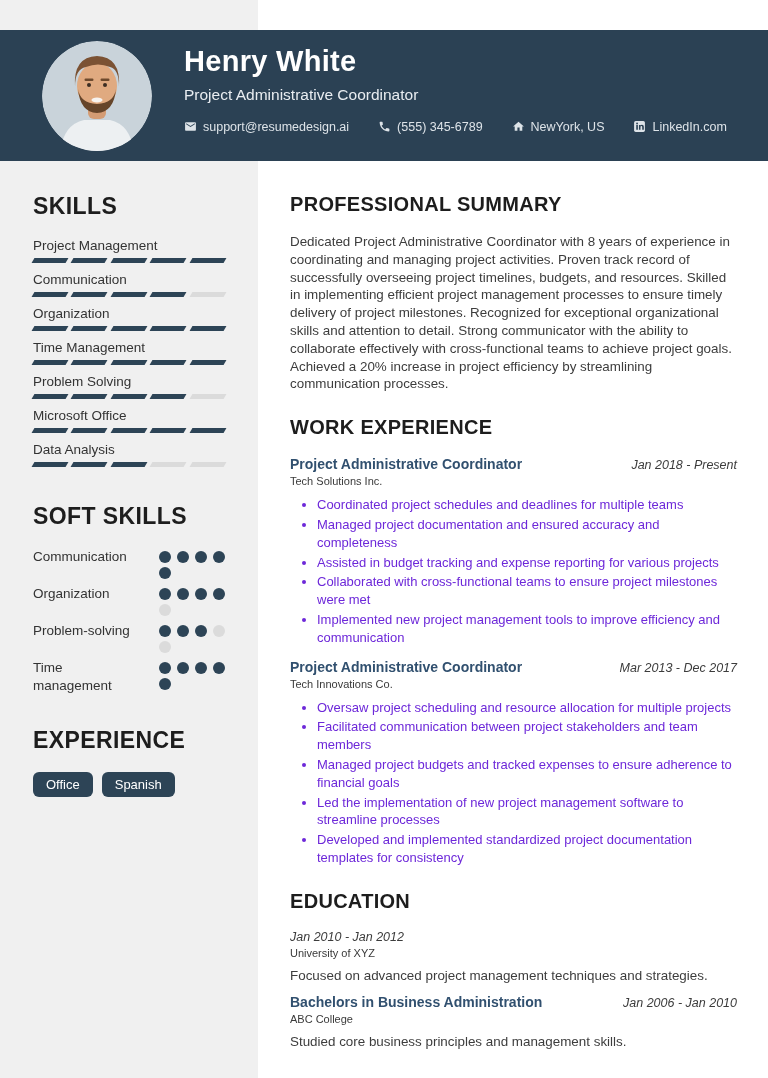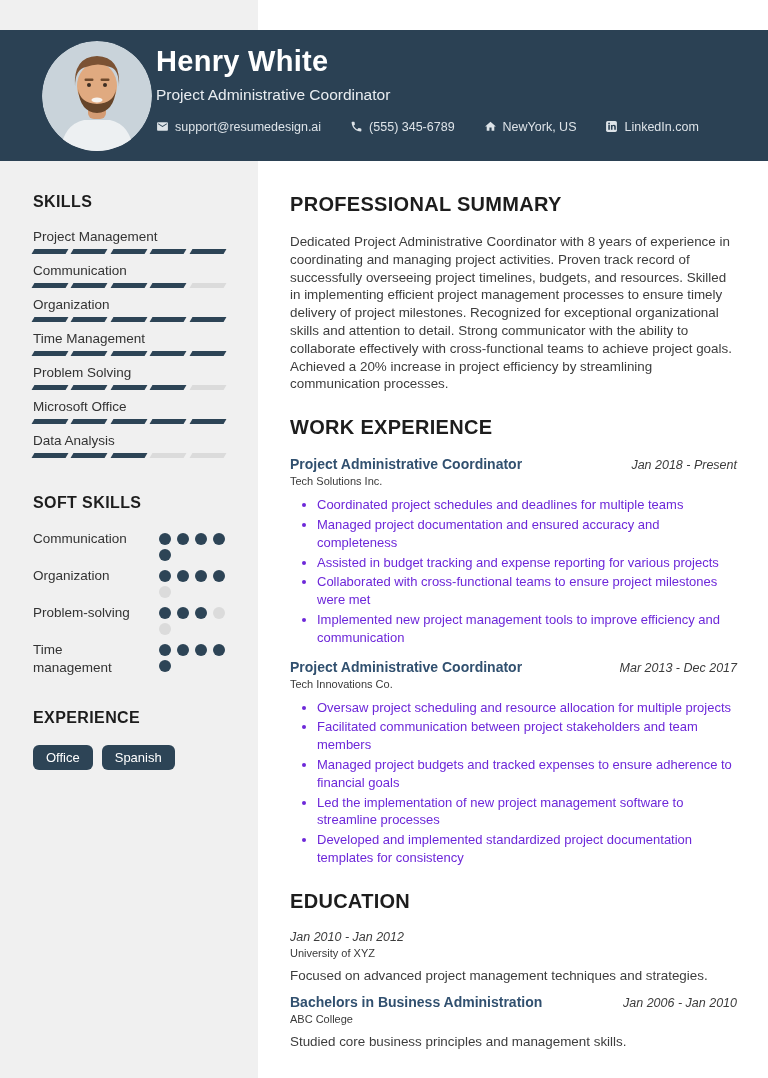--- a/index.html
+++ b/index.html
@@ -13,29 +13,29 @@
   html,body{margin:0;padding:0;}
   body{
     width:768px;height:1078px;position:relative;background:#fff;
     font-family:"Liberation Sans",sans-serif;overflow:hidden;
   }
   .sidebar-bg{position:absolute;left:0;top:0;width:258px;height:1078px;background:var(--sidebar-bg);}
   
   .header{position:absolute;left:0;top:30px;width:768px;height:131px;background:var(--header-bg);z-index:5;}
   .photo{position:absolute;left:42px;top:11px;width:110px;height:110px;border-radius:50%;overflow:hidden;}
   .photo svg{display:block;width:110px;height:110px;}
-  .header-text{position:absolute;left:156px;top:16px;}
+  .header-text{position:absolute;left:184px;top:16px;}
   .name{font-size:29px;font-weight:bold;color:#ffffff;letter-spacing:.3px;line-height:1.1;}
   .job-subtitle{font-size:15.5px;color:#e9edf1;margin-top:8px;}
   .contacts{display:flex;gap:29px;margin-top:16px;font-size:12.5px;color:#dde3e8;align-items:center;white-space:nowrap;}
   .contact{display:flex;align-items:center;gap:6px;}
   .contact svg{width:13px;height:13px;fill:currentColor;flex:none;}
   
   .sidebar{position:absolute;left:33px;top:193px;width:192px;z-index:2;}
-  .side-heading{font-size:16px;font-weight:bold;color:#1d1d1d;letter-spacing:.4px;margin:0 0 18px;}
+  .side-heading{font-size:23px;font-weight:bold;color:#1d1d1d;letter-spacing:.4px;margin:0 0 18px;}
   .skill-row{margin-bottom:9px;}
   .skill-label{font-size:13.5px;color:#333;margin-bottom:5px;}
   .skill-bar{display:flex;gap:5px;}
   .seg{flex:1;height:5px;background:var(--unfilled);transform:skewX(-30deg);}
   .seg.fill{background:var(--accent);}
   .soft-section{margin-top:36px;}
   .soft-row{display:flex;justify-content:space-between;margin-bottom:6px;}
   .soft-label{font-size:13.5px;color:#333;width:100px;line-height:18px;}
   .dots{width:66px;display:flex;flex-wrap:wrap;gap:4px 6px;align-content:flex-start;padding-top:3px;height:auto;}
   .dot{width:12px;height:12px;border-radius:50%;background:var(--unfilled);flex:none;}

